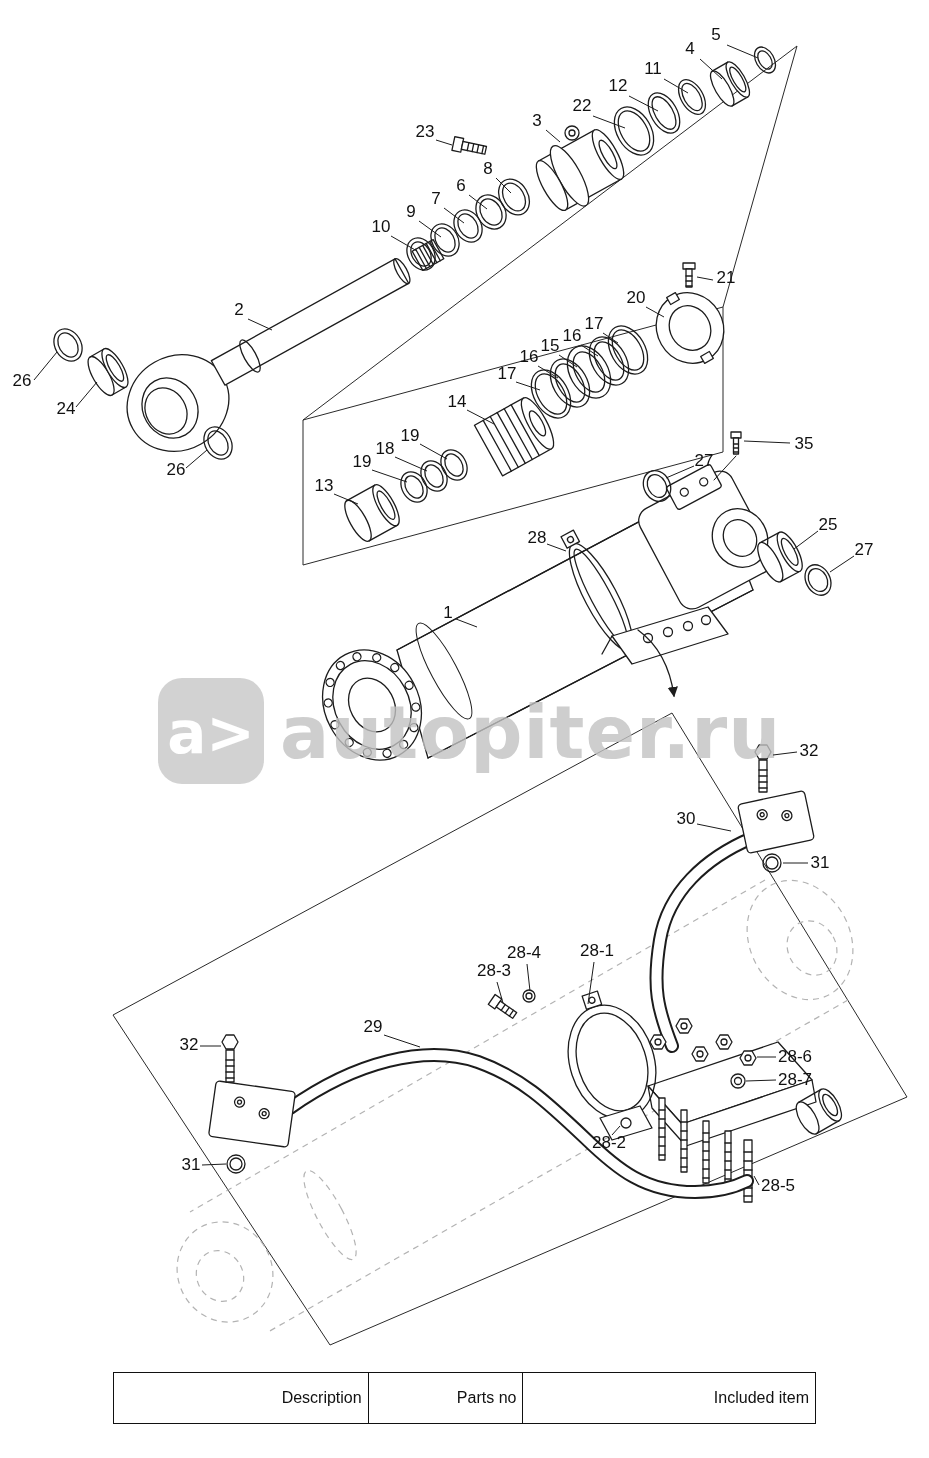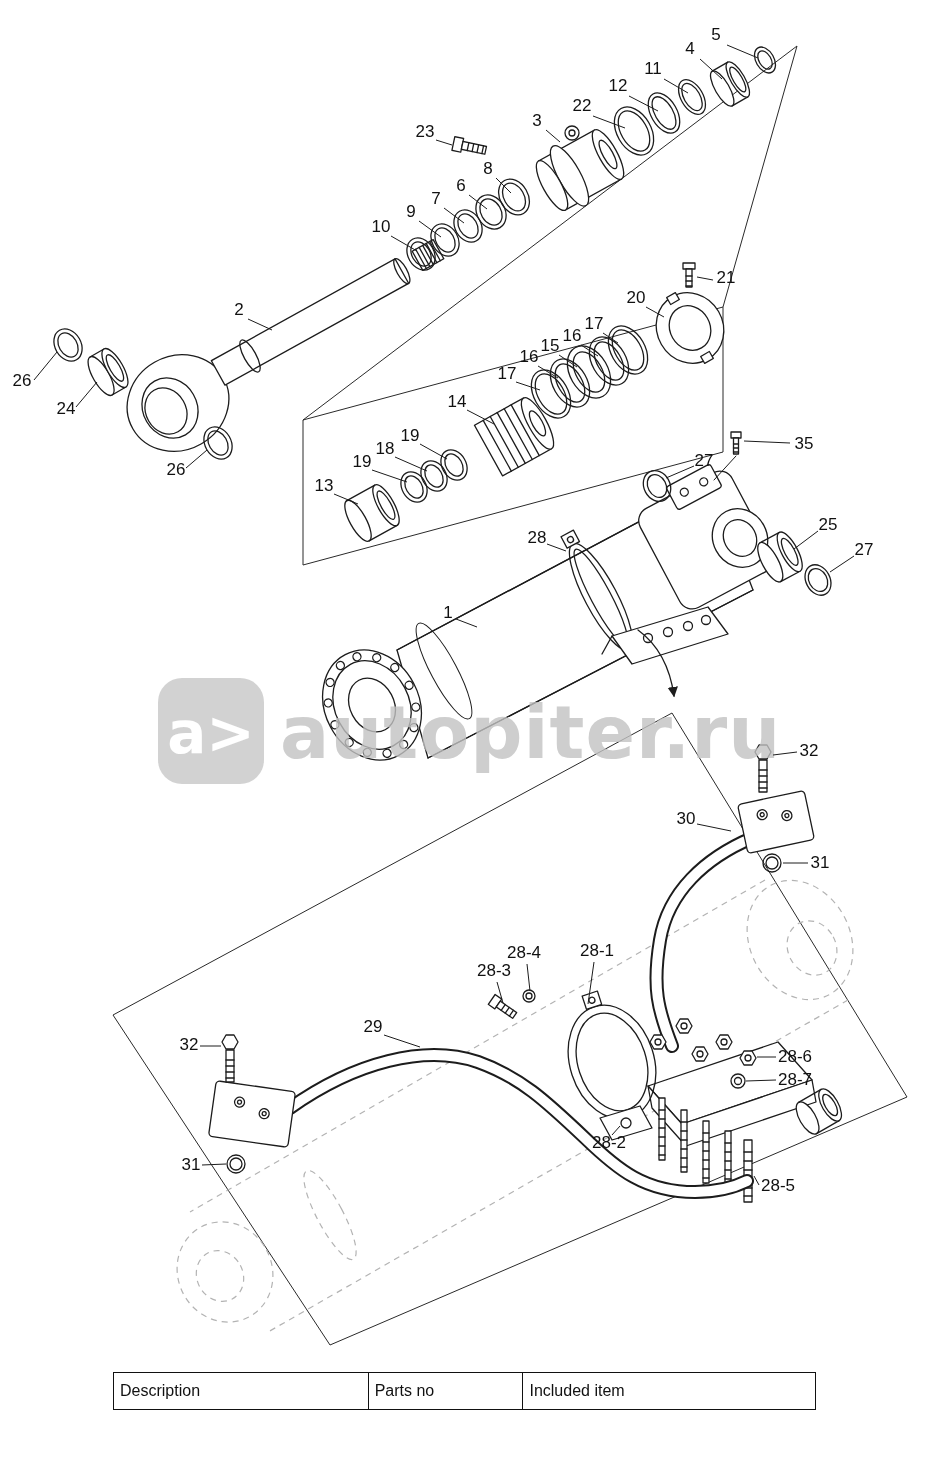--- a/index.html
+++ b/index.html
@@ -17,22 +17,22 @@
   .pipe-i{fill:none;stroke:#fff;stroke-width:10;stroke-linecap:round}
   .callout{font-size:17px;fill:#111;text-anchor:middle;font-family:"Liberation Sans",sans-serif}
   .wm{opacity:.8}
   .wm-site{font-size:73px;font-weight:bold;fill:#c2c2c2;letter-spacing:1px;
            font-family:"DejaVu Sans",sans-serif}
   .wm-logo-box{fill:#c8c8c8}
   .wm-logo-glyph{font-size:58px;font-weight:bold;fill:#fff;text-anchor:middle;
                  font-family:"DejaVu Sans",sans-serif}
   .parts-table{position:absolute;left:113px;top:1372px;width:703px}
   .parts-table table{border-collapse:collapse;width:100%;font-size:16px}
-  .parts-table td,.parts-table th{border:1.6px solid #111;text-align:left;
-        padding:9px 6px;font-weight:normal;height:26px}
+  .parts-table td,.parts-table th{border:1.6px solid #111;text-align:right;
+        padding:16px 6px;font-weight:normal;height:26px}
 </style>
 </head>
 <body>
 
 <svg width="929" height="1458" viewBox="0 0 929 1458" role="img">
   <defs>
     <marker id="ah" markerWidth="10" markerHeight="10" refX="7" refY="4" orient="auto">
       <path d="M0,0 L8,4 L0,8 Z" fill="#1c1c1c"></path>
     </marker>
   </defs>

